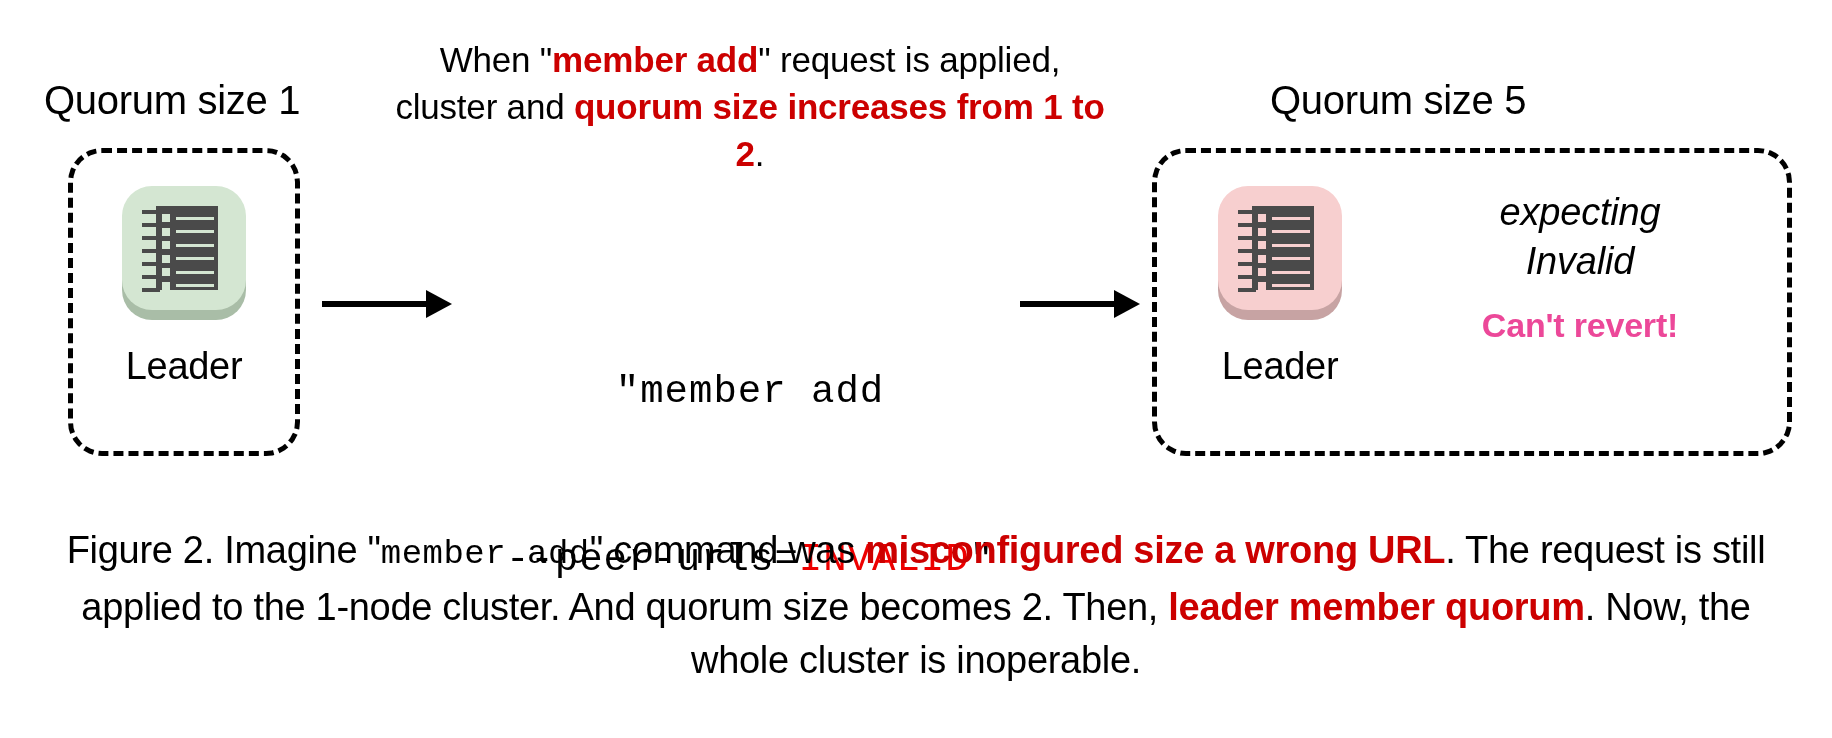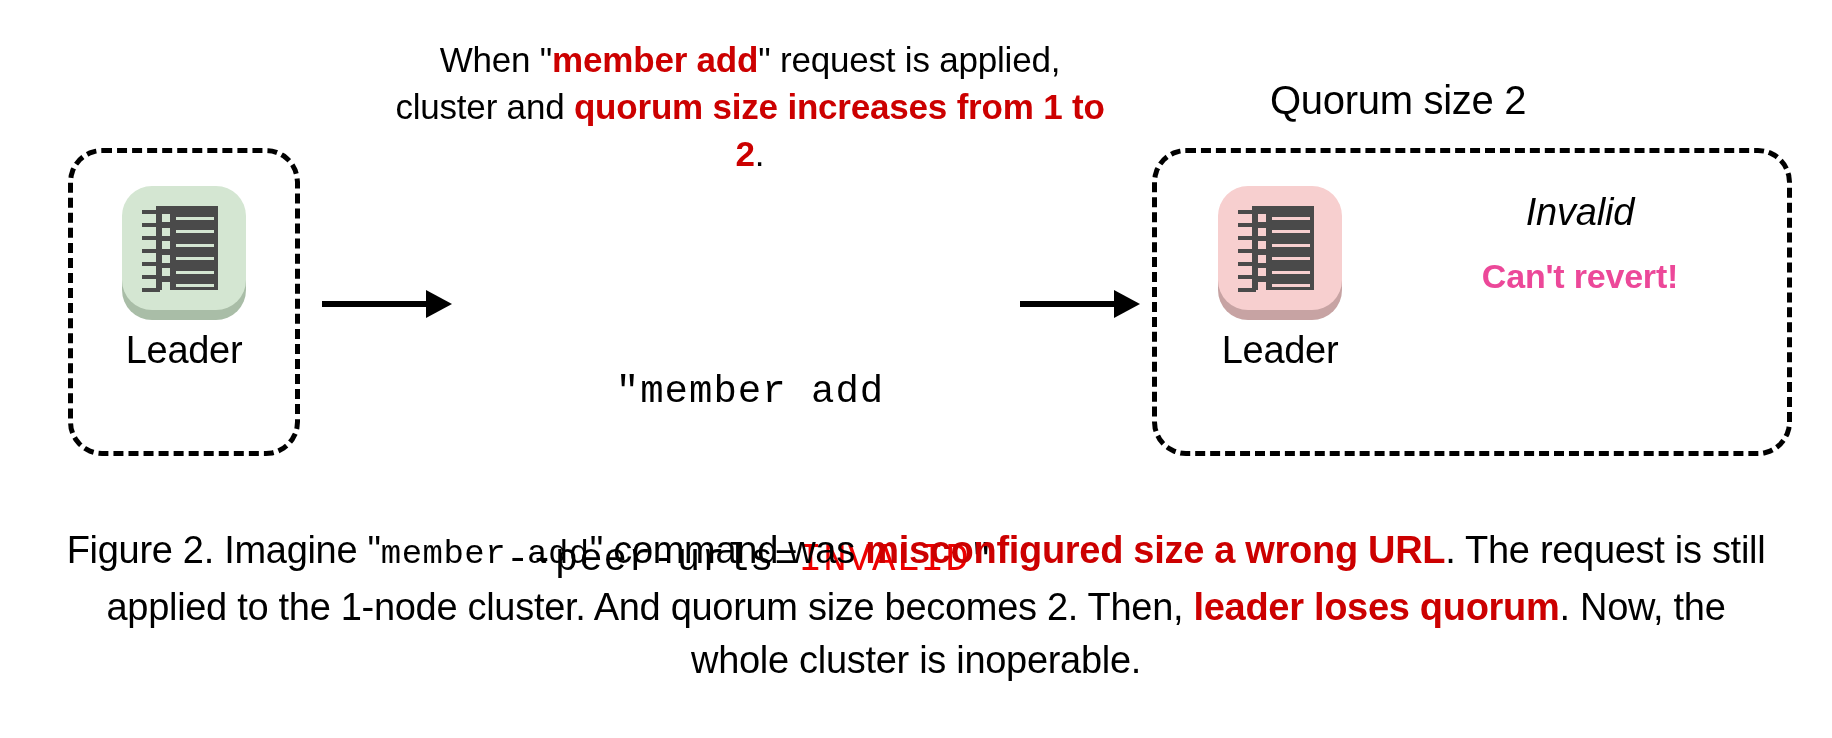--- a/index.html
+++ b/index.html
@@ -154,21 +154,21 @@
     height: 3px;
     flex: 1 1 auto;
     margin-left: 6px;
   }
   .green .rows .bullet, .green .rows .line { background: #d4e6d2; }
   .pink  .rows .bullet, .pink  .rows .line { background: #f7cfcf; }
 
   .node-label {
     font-size: 38px;
     line-height: 44px;
-    margin-top: 8px;
+    margin-top: 24px;
     letter-spacing: -0.3px;
   }
 
   
   .arrow { position: absolute; }
   .arrow .shaft {
     position: absolute;
     left: 0;
     top: 11px;
     height: 6px;
@@ -243,20 +243,21 @@
 </style>
 </head>
 <body>
 
 <div class="stage">
 
   <div class="abs" id="top-note">
     <span>When "</span><span class="red-bold">member add</span><span>" request is applied, cluster and </span><span class="red-bold">quorum size increases from 1 to 2</span><span>.</span>
   </div>
 
+  <div class="abs quorum-label" id="quorum-left">Quorum size 1</div>
 
   <div class="cluster-box" id="cluster-left"></div>
 
   <div class="node" id="node-left">
     <div class="node-icon green">
       <div class="tile-shadow"></div>
       <div class="tile"></div>
       <div class="spiral">
         <i></i>
           <i></i>
@@ -305,21 +306,21 @@
   <div class="abs" id="command">
     <div>"member add</div>
     <div><span>--peer-urls=</span><span class="red">INVALID</span><span>"</span></div>
   </div>
 
   <div class="arrow" id="arrow-2">
     <div class="shaft"></div>
       <div class="head"></div>
   </div>
 
-  <div class="abs quorum-label" id="quorum-right">Quorum size 2</div>
+  <div class="abs quorum-label" id="quorum-right">Quorum size 5</div>
 
   <div class="cluster-box" id="cluster-right"></div>
 
   <div class="node" id="node-right">
     <div class="node-icon pink">
       <div class="tile-shadow"></div>
       <div class="tile"></div>
       <div class="spiral">
         <i></i>
           <i></i>
@@ -354,21 +355,22 @@
         <div class="row">
             <span class="bullet"></span>
             <span class="line"></span>
           </div>
       </div>
     </div>
     <div class="node-label">Leader</div>
   </div>
 
   <div class="abs" id="status-block">
+    <div class="status-line">expecting</div>
     <div class="status-line">Invalid</div>
     <div class="warn">Can't revert!</div>
   </div>
 
   <div class="abs" id="caption">
-    <span class="fig-no">Figure 2.</span><span> Imagine "</span><span class="mono">member add</span><span>" command was </span><span class="red-bold">misconfigured size a wrong URL</span><span>. The request is still applied to the 1-node cluster. And quorum size becomes 2. Then, </span><span class="red-bold">leader loses quorum</span><span>. Now, the whole cluster is inoperable.</span>
+    <span class="fig-no">Figure 2.</span><span> Imagine "</span><span class="mono">member add</span><span>" command was </span><span class="red-bold">misconfigured size a wrong URL</span><span>. The request is still applied to the 1-node cluster. And quorum size becomes 2. Then, </span><span class="red-bold">leader member quorum</span><span>. Now, the whole cluster is inoperable.</span>
   </div>
 
 </div>
 
 </body></html>

